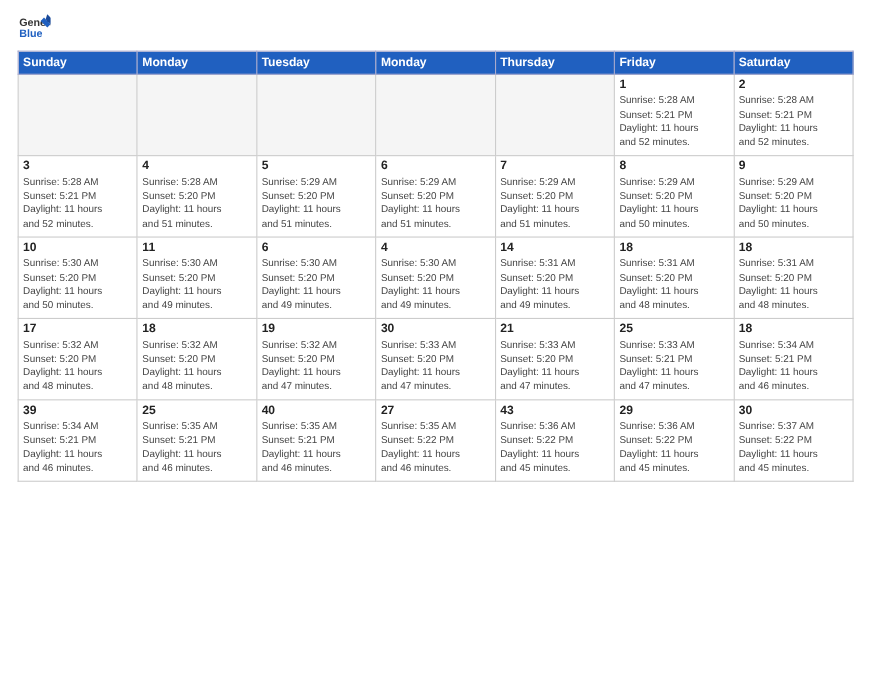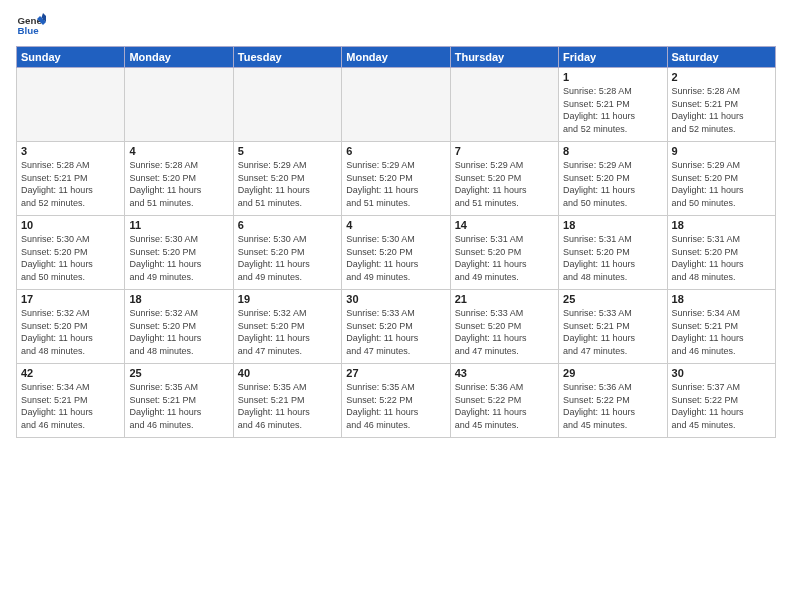--- a/index.html
+++ b/index.html
@@ -282,21 +282,21 @@
           <td>
             <span class="day-num">18</span>
             <div class="day-info" style="white-space: pre-line;">Sunrise: 5:34 AM
 Sunset: 5:21 PM
 Daylight: 11 hours
 and 46 minutes.</div>
           </td>
         </tr>
         <tr>
           <td>
-            <span class="day-num">42</span>
+            <span class="day-num">39</span>
             <div class="day-info" style="white-space: pre-line;">Sunrise: 5:34 AM
 Sunset: 5:21 PM
 Daylight: 11 hours
 and 46 minutes.</div>
           </td>
           <td>
             <span class="day-num">25</span>
             <div class="day-info" style="white-space: pre-line;">Sunrise: 5:35 AM
 Sunset: 5:21 PM
 Daylight: 11 hours

